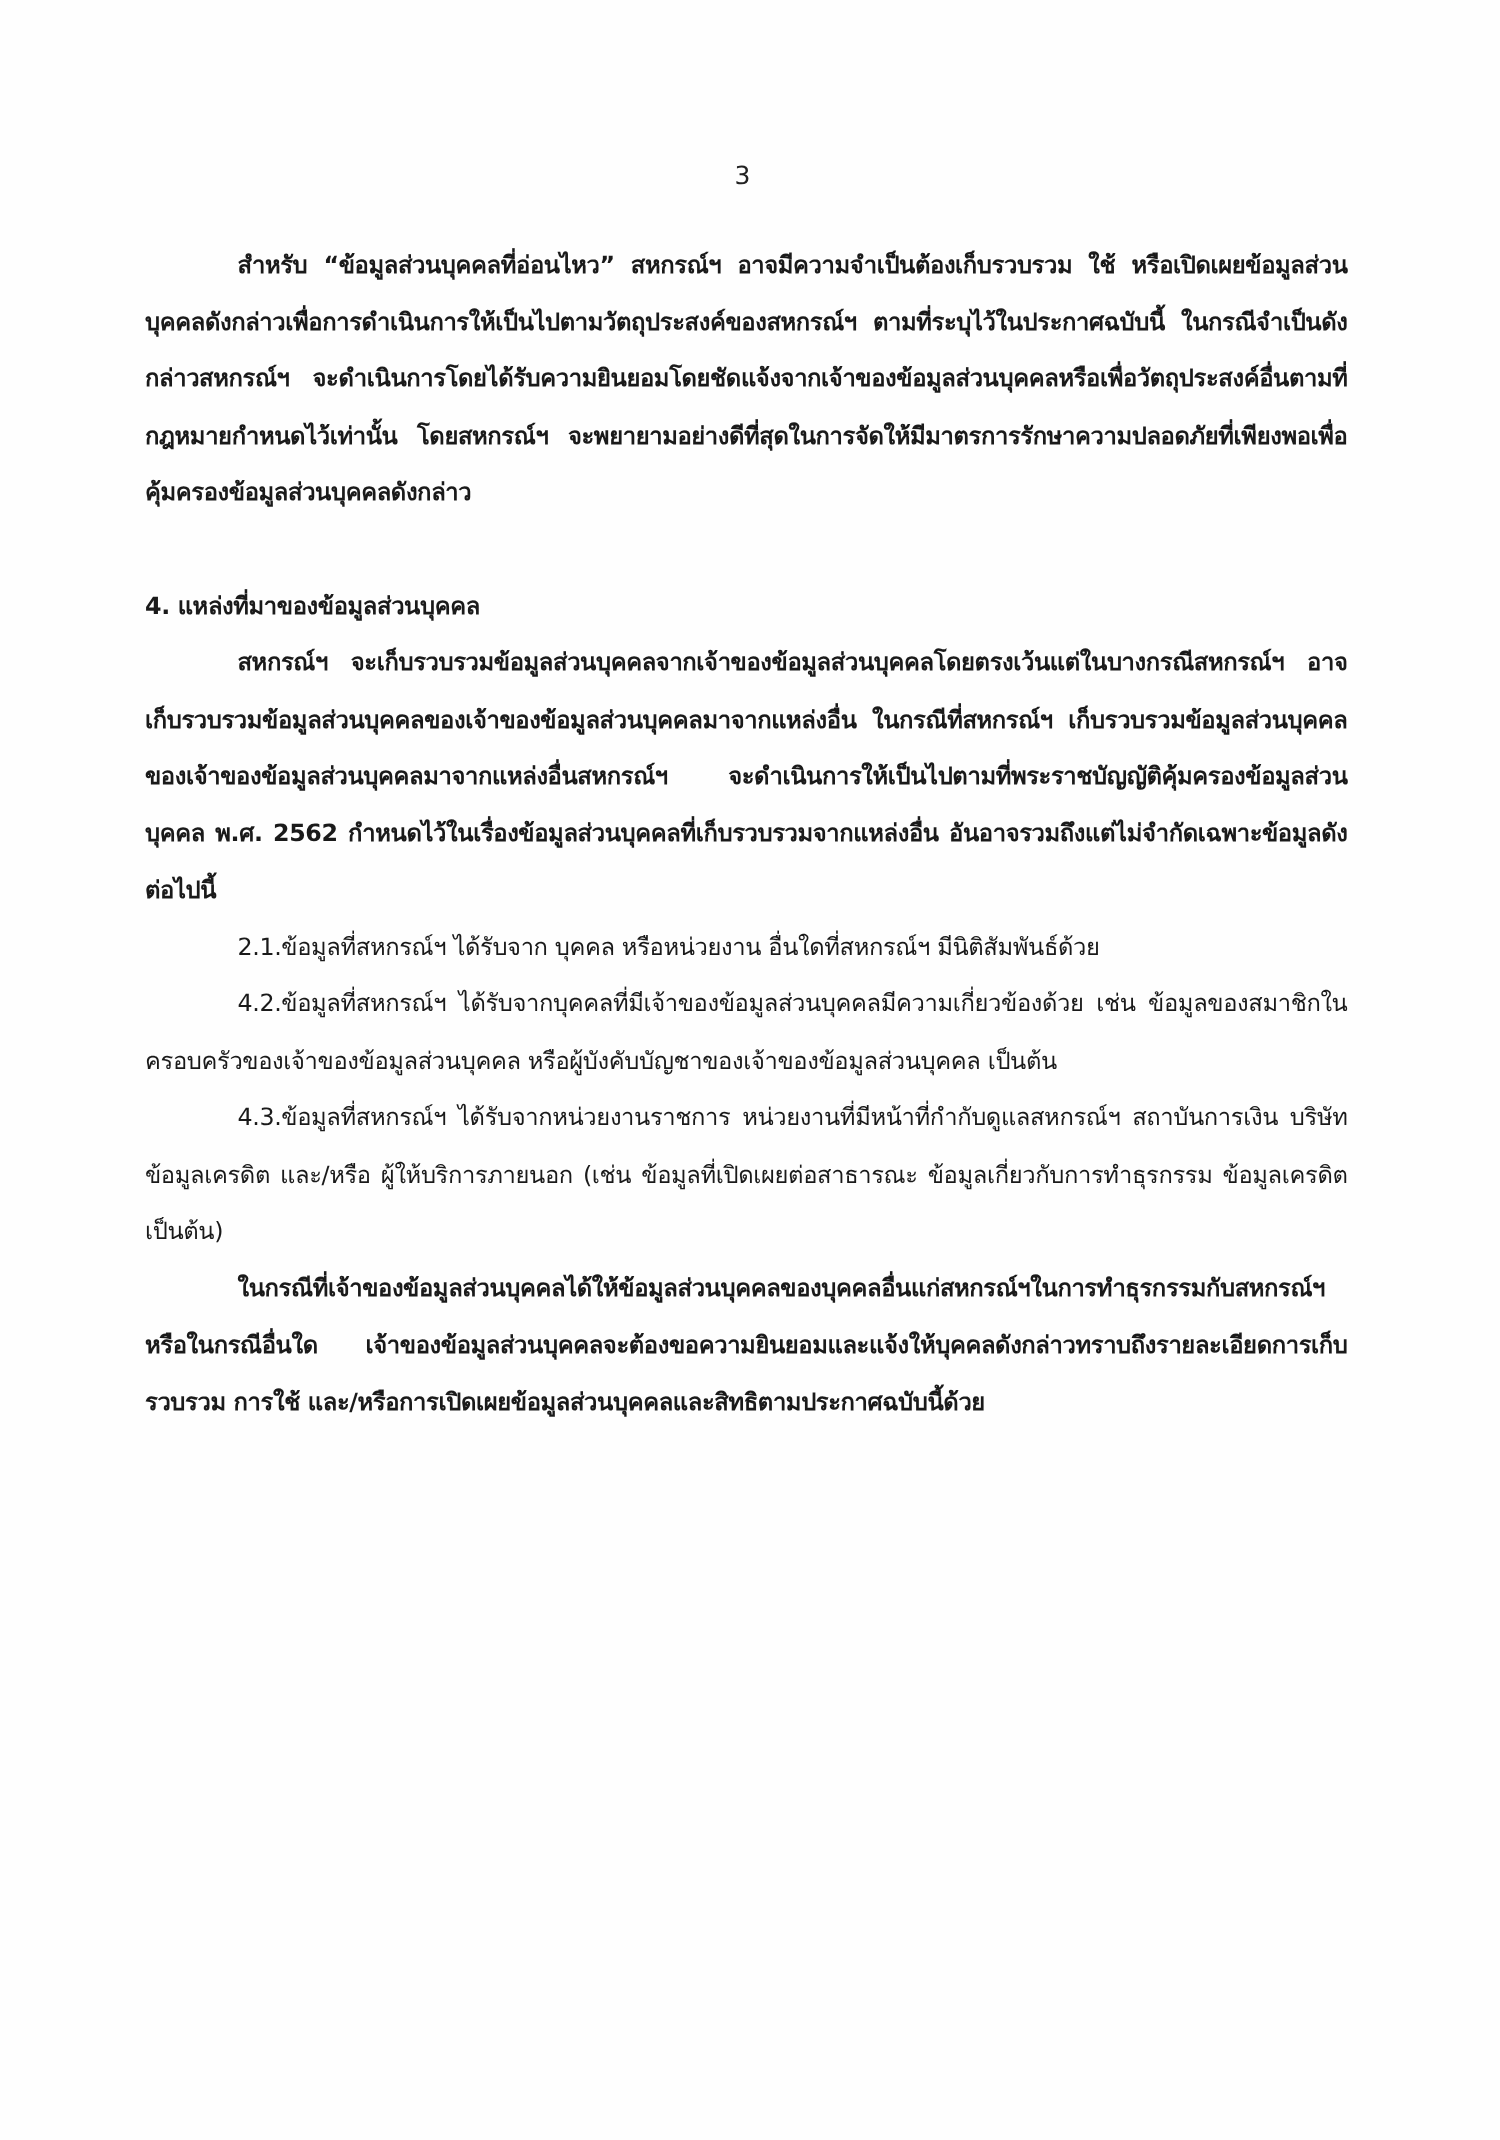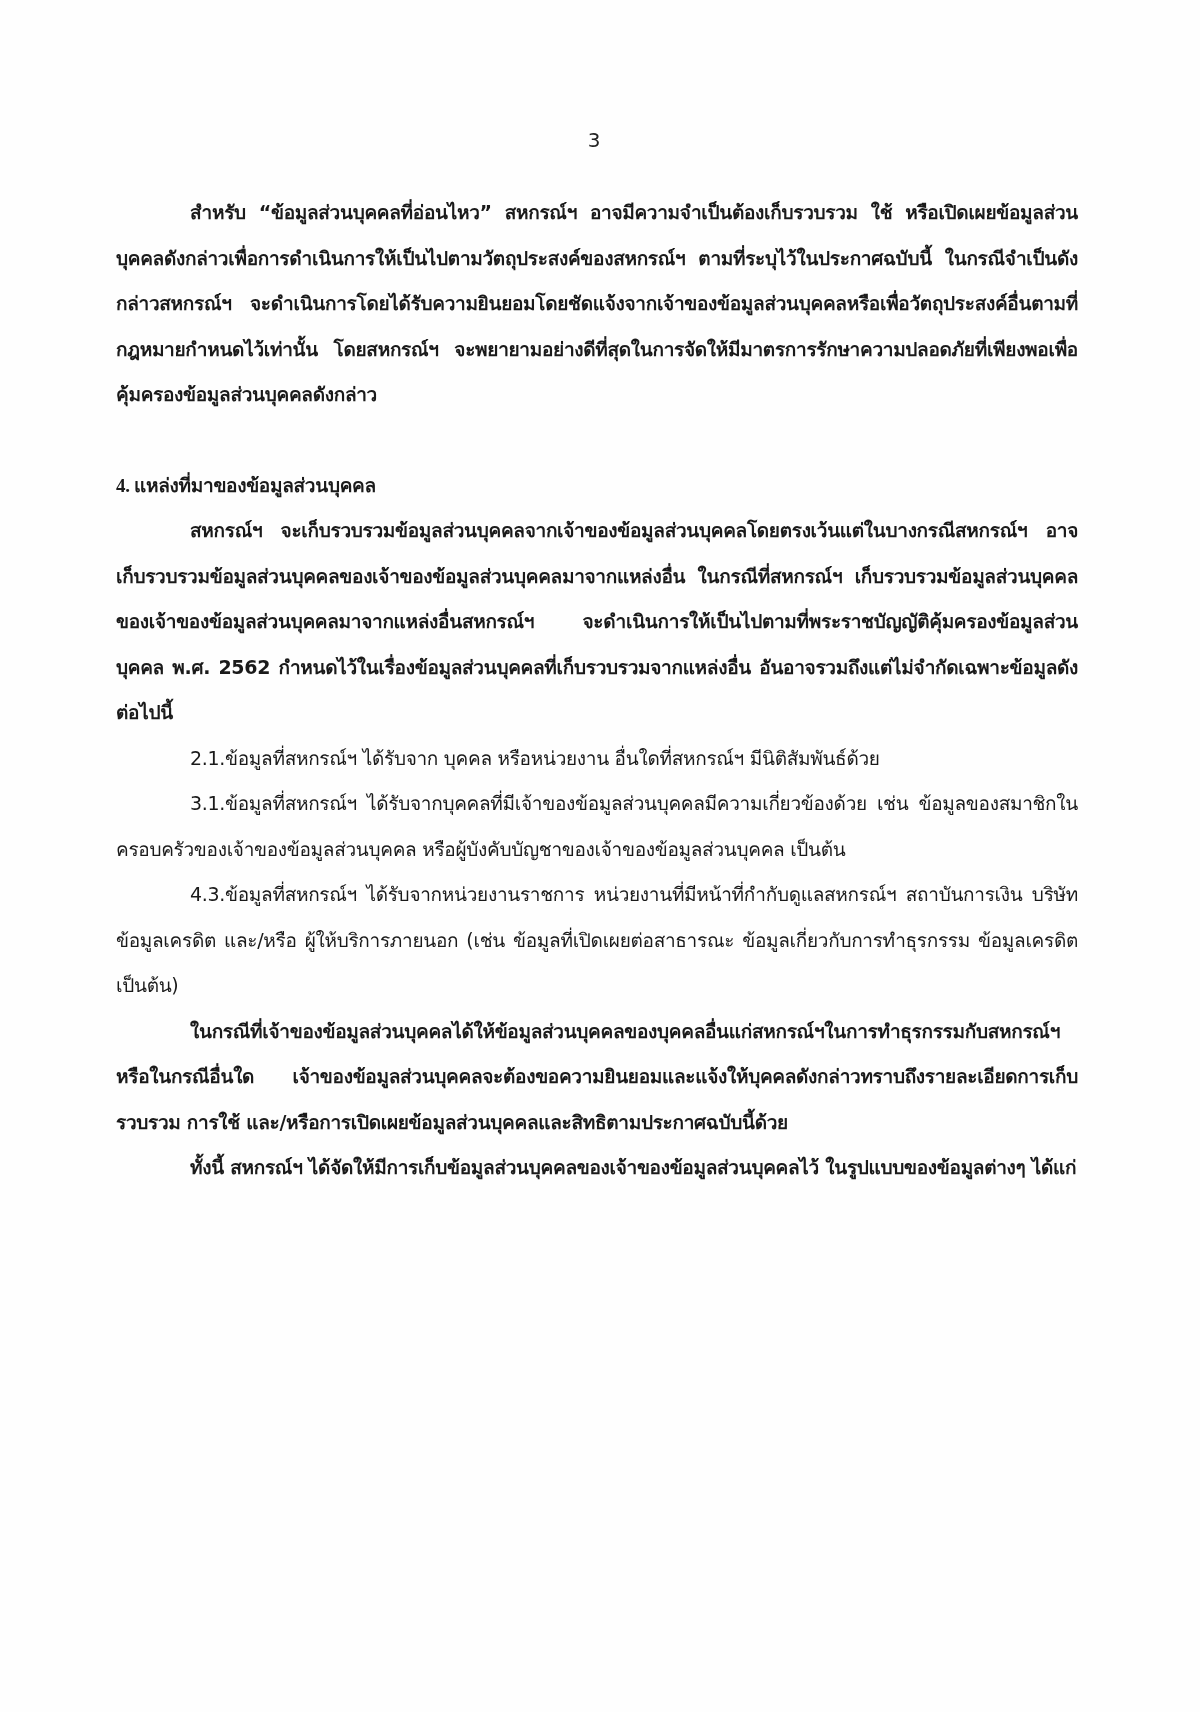--- a/index.html
+++ b/index.html
@@ -48,21 +48,20 @@
       font-weight: bold;
     }
     .indent {
       text-indent: 74px;
     }
     .section-heading {
       margin: 0;
       margin-top: 45px;
       font-weight: bold;
       font-size: 19px;
-      font-family: Liberation Serif, serif;
     }
     .list-item {
       margin: 0;
       text-indent: 74px;
       text-align: justify;
       text-align-last: left;
     }
   </style>
 </head>
 <body>
@@ -73,20 +72,19 @@
 
   <div class="body">
 
     <p class="para indent">สำหรับ “ข้อมูลส่วนบุคคลที่อ่อนไหว” สหกรณ์ฯ อาจมีความจำเป็นต้องเก็บรวบรวม ใช้ หรือเปิดเผยข้อมูลส่วนบุคคลดังกล่าวเพื่อการดำเนินการให้เป็นไปตามวัตถุประสงค์ของสหกรณ์ฯ ตามที่ระบุไว้ในประกาศฉบับนี้ ในกรณีจำเป็นดังกล่าวสหกรณ์ฯ จะดำเนินการโดยได้รับความยินยอมโดยชัดแจ้งจากเจ้าของข้อมูลส่วนบุคคลหรือเพื่อวัตถุประสงค์อื่นตามที่กฎหมายกำหนดไว้เท่านั้น โดยสหกรณ์ฯ จะพยายามอย่างดีที่สุดในการจัดให้มีมาตรการรักษาความปลอดภัยที่เพียงพอเพื่อคุ้มครองข้อมูลส่วนบุคคลดังกล่าว</p>
 
     <h2 class="section-heading">4. แหล่งที่มาของข้อมูลส่วนบุคคล</h2>
 
     <p class="para indent">สหกรณ์ฯ จะเก็บรวบรวมข้อมูลส่วนบุคคลจากเจ้าของข้อมูลส่วนบุคคลโดยตรงเว้นแต่ในบางกรณีสหกรณ์ฯ อาจเก็บรวบรวมข้อมูลส่วนบุคคลของเจ้าของข้อมูลส่วนบุคคลมาจากแหล่งอื่น ในกรณีที่สหกรณ์ฯ เก็บรวบรวมข้อมูลส่วนบุคคลของเจ้าของข้อมูลส่วนบุคคลมาจากแหล่งอื่นสหกรณ์ฯ จะดำเนินการให้เป็นไปตามที่พระราชบัญญัติคุ้มครองข้อมูลส่วนบุคคล พ.ศ. 2562 กำหนดไว้ในเรื่องข้อมูลส่วนบุคคลที่เก็บรวบรวมจากแหล่งอื่น อันอาจรวมถึงแต่ไม่จำกัดเฉพาะข้อมูลดังต่อไปนี้</p>
 
     <p class="list-item">2.1.ข้อมูลที่สหกรณ์ฯ ได้รับจาก บุคคล หรือหน่วยงาน อื่นใดที่สหกรณ์ฯ มีนิติสัมพันธ์ด้วย</p>
-    <p class="list-item">3.1.ข้อมูลที่สหกรณ์ฯ ได้รับจากบุคคลที่มีเจ้าของข้อมูลส่วนบุคคลมีความเกี่ยวข้องด้วย เช่น ข้อมูลของสมาชิกในครอบครัวของเจ้าของข้อมูลส่วนบุคคล หรือผู้บังคับบัญชาของเจ้าของข้อมูลส่วนบุคคล เป็นต้น</p>
+    <p class="list-item">4.2.ข้อมูลที่สหกรณ์ฯ ได้รับจากบุคคลที่มีเจ้าของข้อมูลส่วนบุคคลมีความเกี่ยวข้องด้วย เช่น ข้อมูลของสมาชิกในครอบครัวของเจ้าของข้อมูลส่วนบุคคล หรือผู้บังคับบัญชาของเจ้าของข้อมูลส่วนบุคคล เป็นต้น</p>
     <p class="list-item">4.3.ข้อมูลที่สหกรณ์ฯ ได้รับจากหน่วยงานราชการ หน่วยงานที่มีหน้าที่กำกับดูแลสหกรณ์ฯ สถาบันการเงิน บริษัทข้อมูลเครดิต และ/หรือ ผู้ให้บริการภายนอก (เช่น ข้อมูลที่เปิดเผยต่อสาธารณะ ข้อมูลเกี่ยวกับการทำธุรกรรม ข้อมูลเครดิต เป็นต้น)</p>
 
     <p class="para indent">ในกรณีที่เจ้าของข้อมูลส่วนบุคคลได้ให้ข้อมูลส่วนบุคคลของบุคคลอื่นแก่สหกรณ์ฯในการทำธุรกรรมกับสหกรณ์ฯ หรือในกรณีอื่นใด เจ้าของข้อมูลส่วนบุคคลจะต้องขอความยินยอมและแจ้งให้บุคคลดังกล่าวทราบถึงรายละเอียดการเก็บรวบรวม การใช้ และ/หรือการเปิดเผยข้อมูลส่วนบุคคลและสิทธิตามประกาศฉบับนี้ด้วย</p>
-    <p class="para indent">ทั้งนี้ สหกรณ์ฯ ได้จัดให้มีการเก็บข้อมูลส่วนบุคคลของเจ้าของข้อมูลส่วนบุคคลไว้ ในรูปแบบของข้อมูลต่างๆ ได้แก่</p>
 
   </div>
 </div>
 
 </body></html>

